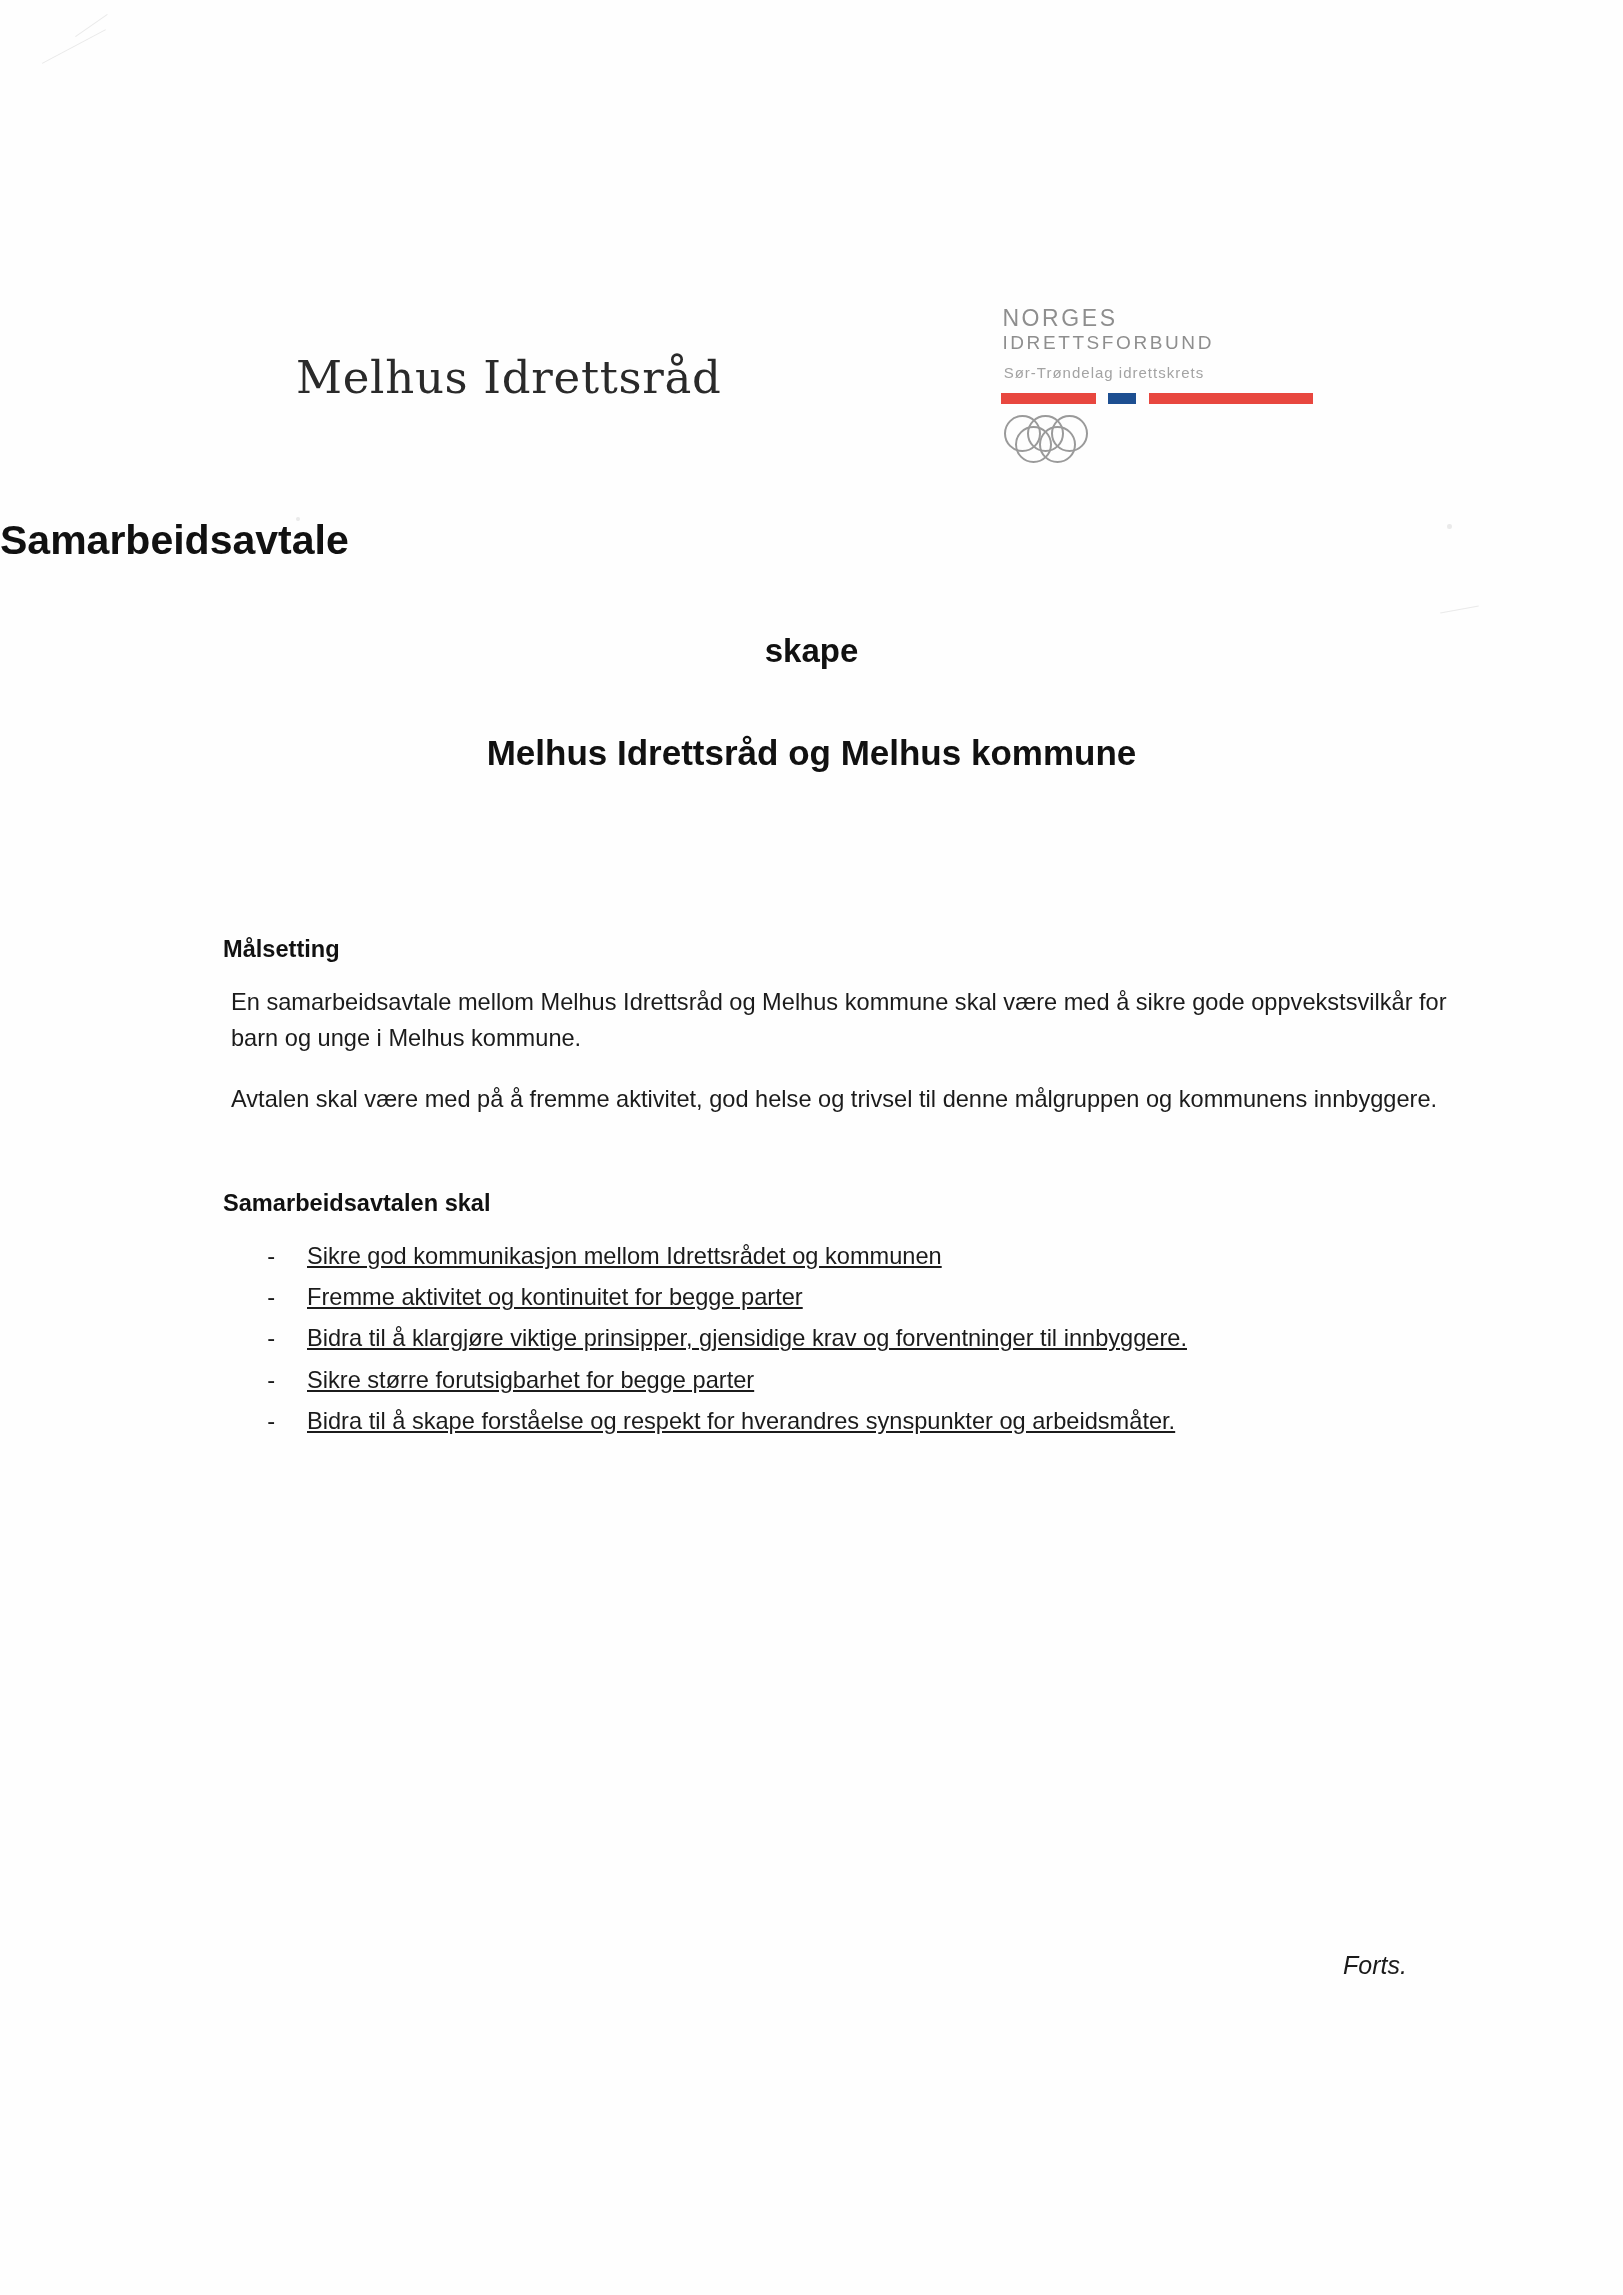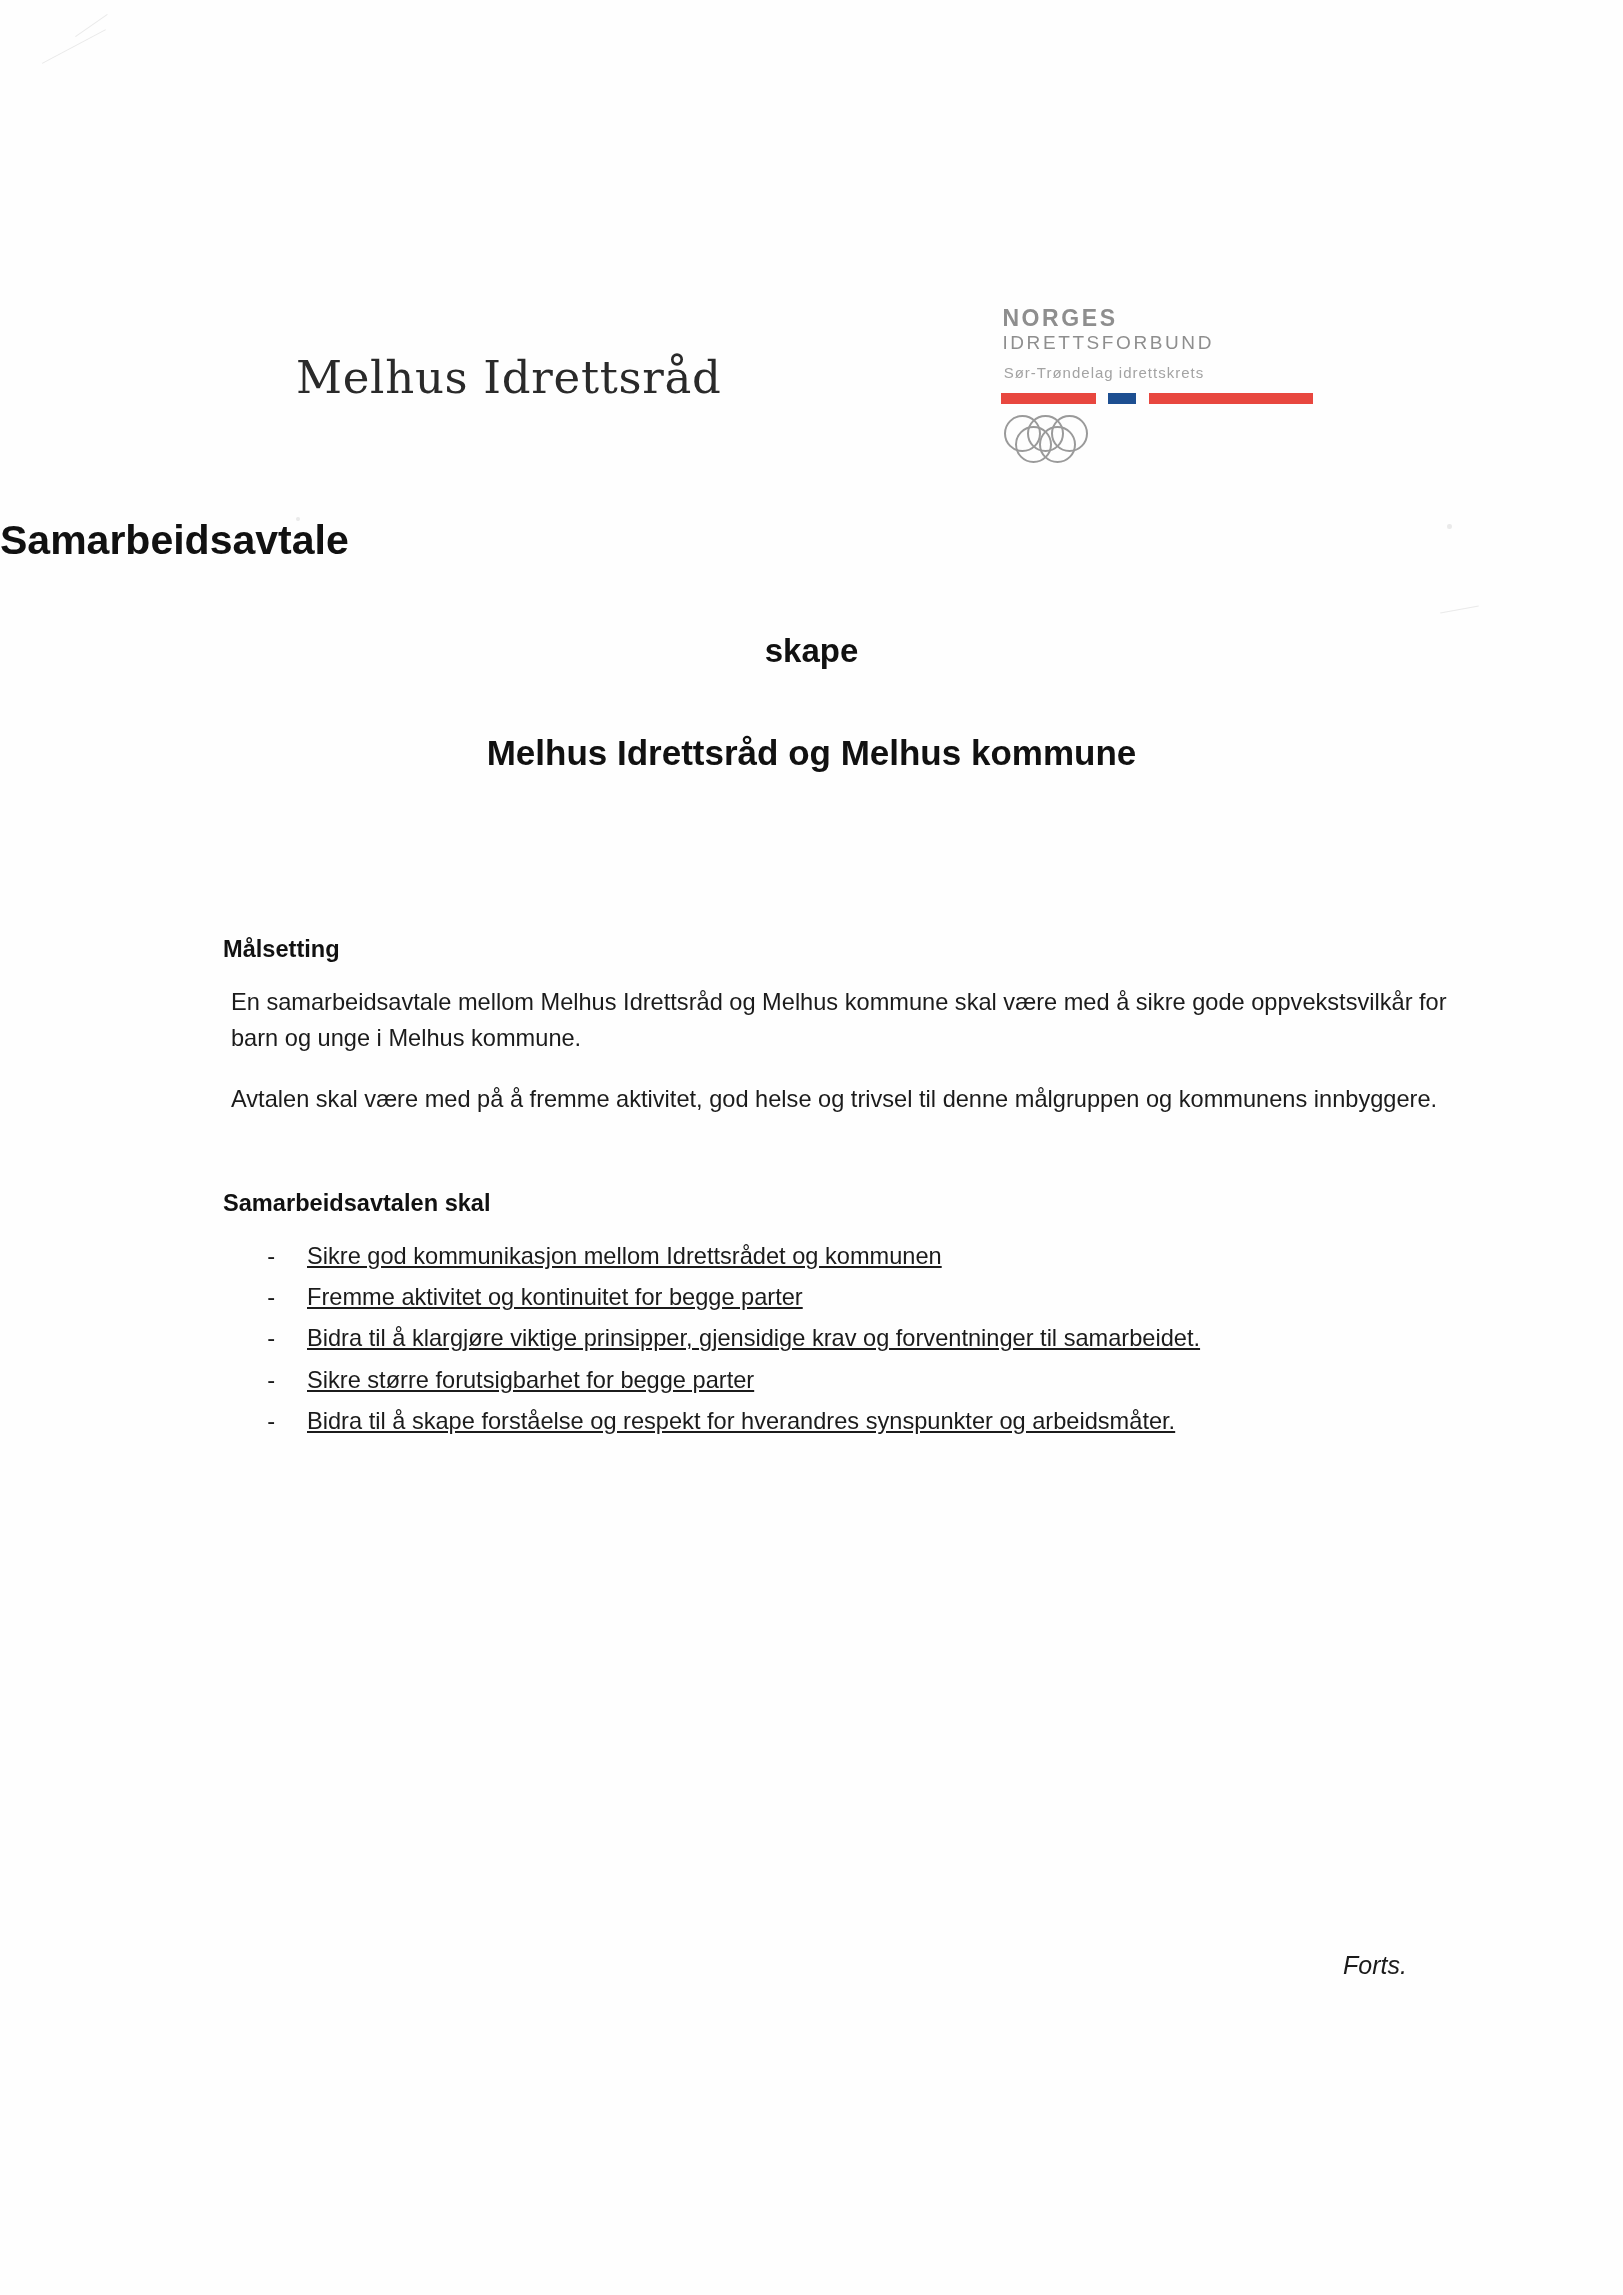--- a/index.html
+++ b/index.html
@@ -53,21 +53,20 @@
   }
   .nif-line1 {
     position: absolute;
     left: 14.4px;
     top: 3.9px;
     font-family: "Liberation Sans", sans-serif;
     font-size: 23px;
     letter-spacing: 2.6px;
     color: #8e8e8e;
     white-space: nowrap;
-    font-weight: bold;
   }
   .nif-line2 {
     position: absolute;
     left: 14.4px;
     top: 31px;
     font-family: "Liberation Sans", sans-serif;
     font-size: 19px;
     letter-spacing: 2.6px;
     color: #8e8e8e;
     white-space: nowrap;
@@ -258,21 +257,21 @@
 
     <p class="para">En samarbeidsavtale mellom Melhus Idrettsråd og Melhus kommune skal være med å sikre gode oppvekstsvilkår for barn og unge i Melhus kommune.</p>
 
     <p class="para">Avtalen skal være med på å fremme aktivitet, god helse og trivsel til denne målgruppen og kommunens innbyggere.</p>
 
     <h2 class="section-heading second">Samarbeidsavtalen skal</h2>
 
     <ul class="dash-list">
       <li>Sikre god kommunikasjon mellom Idrettsrådet og kommunen</li>
       <li>Fremme aktivitet og kontinuitet for begge parter</li>
-      <li>Bidra til å klargjøre viktige prinsipper, gjensidige krav og forventninger til samarbeidet.</li>
+      <li>Bidra til å klargjøre viktige prinsipper, gjensidige krav og forventninger til innbyggere.</li>
       <li>Sikre større forutsigbarhet for begge parter</li>
       <li>Bidra til å skape forståelse og respekt for hverandres synspunkter og arbeidsmåter.</li>
     </ul>
   </div>
 
   <div class="forts">Forts.</div>
 
 </div>
 
 

